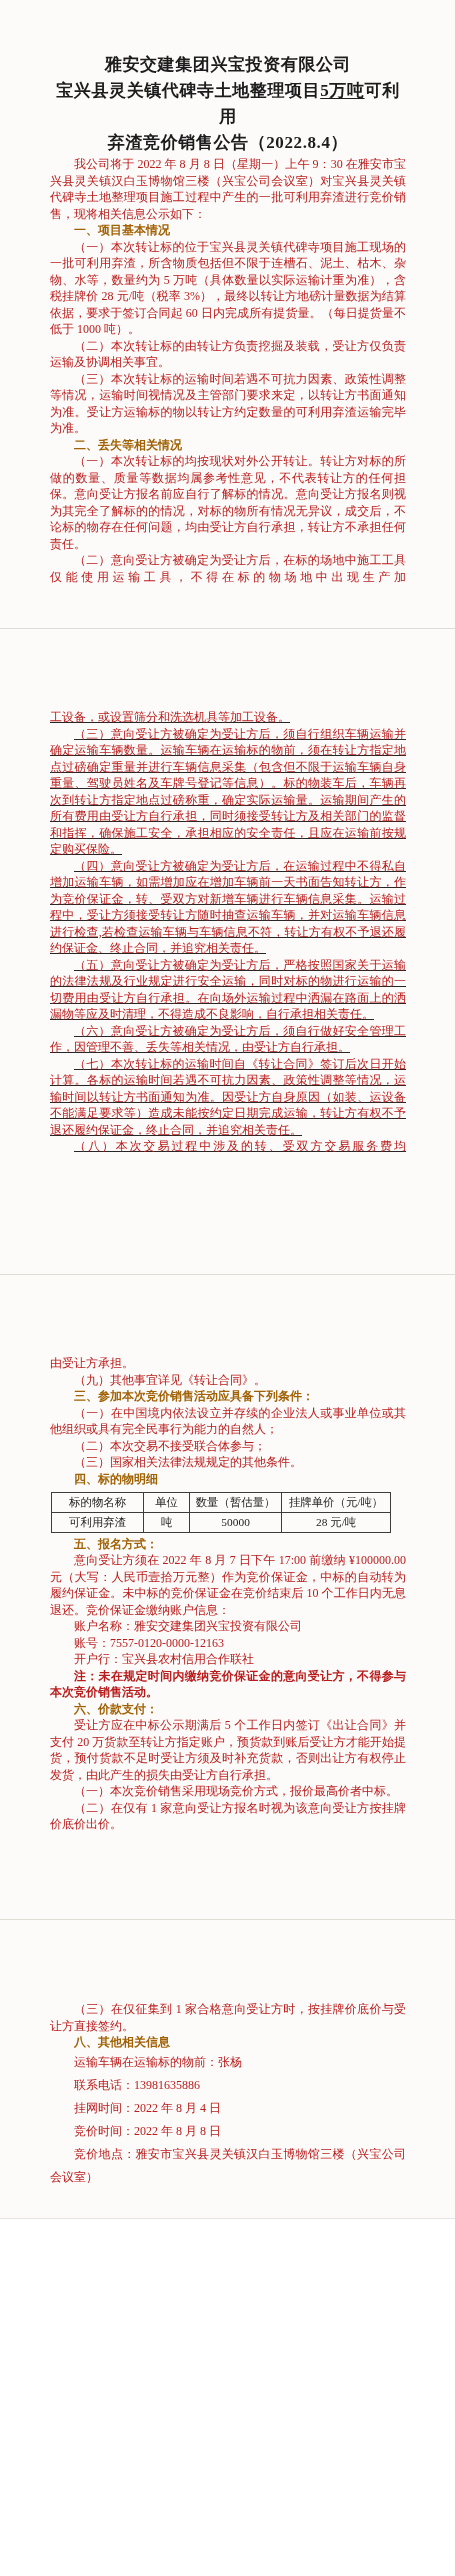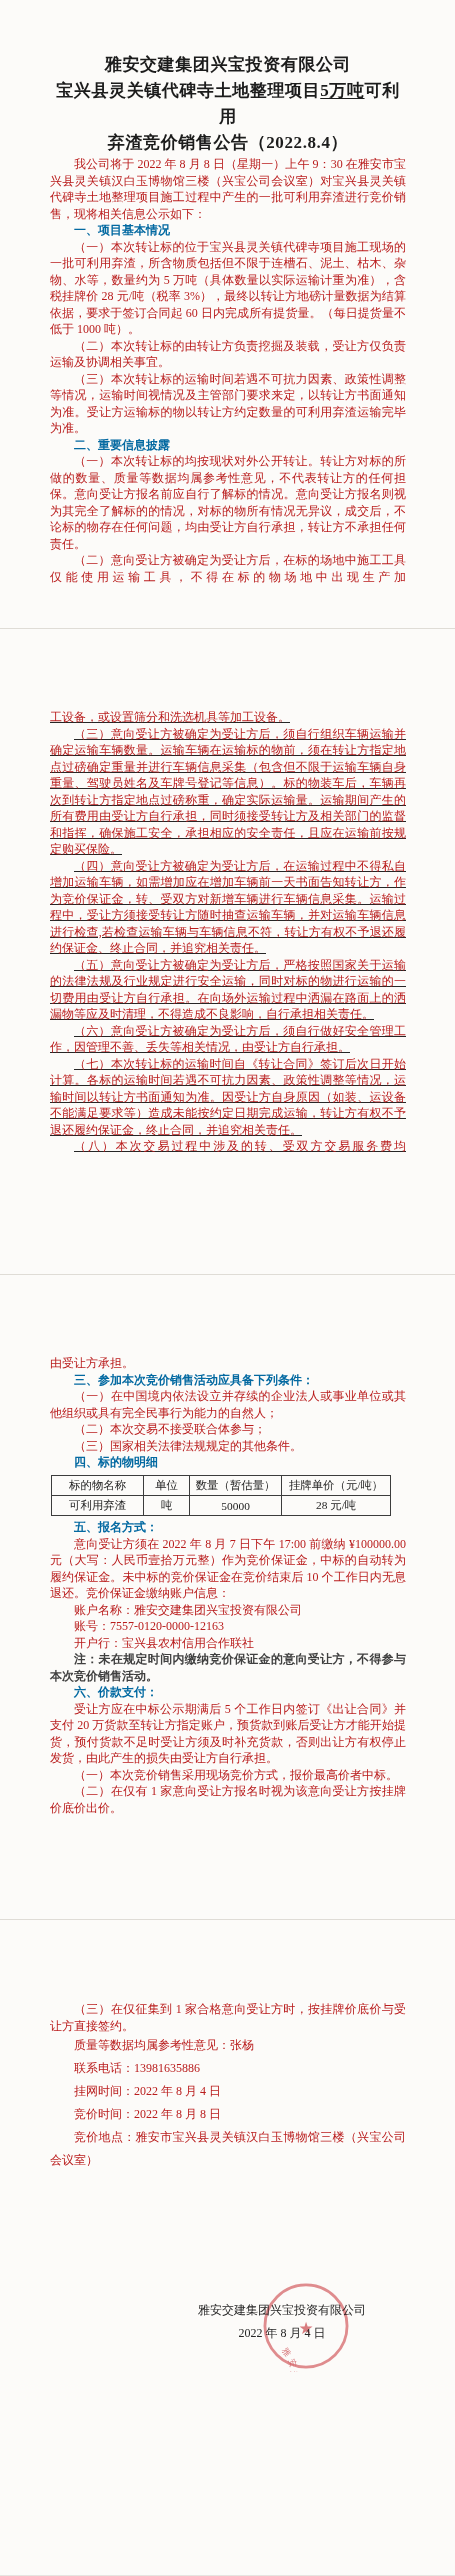--- a/index.html
+++ b/index.html
@@ -1,18 +1,18 @@
 <!DOCTYPE html>
 <html style="font-size:9px"><head>
 <meta charset="utf-8">
 <style>
   html,body{margin:0;padding:0;background:#ffffff;}
   #canvas{
     position:relative;
-    width:456px;height:2576px;
+    width:456px;height:2219px;
     margin:0 auto;
     background:#fcfbf9;
     font-family:"Liberation Serif","DejaVu Serif",serif;
     color:#262626;
     overflow:hidden;
   }
   .scan-top-band{position:absolute;top:0;left:0;width:456px;height:4.6px;background:#e9e8e5;}
   .scan-bottom-band{position:absolute;bottom:0;left:0;width:456px;height:1.1px;background:#e6e4e0;}
   .scan-artifact-v1{position:absolute;left:451px;top:1219px;width:0.6px;height:114px;background:#dcd9d3;}
   .scan-artifact-v2{position:absolute;left:453px;top:1918px;width:0.6px;height:657px;background:#e3e1dc;}
@@ -35,24 +35,24 @@
     color:#1c1c1c;margin:0;
   }
   .title .u{text-decoration:underline;text-underline-offset:2.3px;margin-top:12px;}
 
   p.body{
     font-size:12px;line-height:16.5px;margin:0;
     text-align:justify;text-indent:2em;color:#b91c1c;
   }
   p.cont{text-indent:0;}
   p.cut{text-align-last:justify;}
-  p.note{font-weight:700;color:#404040;}
+  p.note{font-weight:700;color:#b91c1c;}
   .h{
     font-size:12px;line-height:16.5px;margin:0;text-indent:2em;
-    font-weight:700;color:#0369a1;
+    font-weight:700;color:#a16207;
     font-family:"Liberation Sans","DejaVu Sans",sans-serif;
     text-align:left;
   }
   .intro{margin-top:11.4px;}
 
   table.lots{
     border-collapse:collapse;
     margin:4.6px 0 3.4px 1.1px;
     width:339px;
     table-layout:fixed;
@@ -93,41 +93,42 @@
       <h1 class="title">
         <span>雅安交建集团兴宝投资有限公司</span><br>
         <span><span>宝兴县灵关镇代碑寺土地整理项目</span><span class="u">5万吨</span><span>可利用</span></span><br>
         <span>弃渣竞价销售公告（2022.8.4）</span>
       </h1>
       <p class="body intro">我公司将于 2022 年 8 月 8 日（星期一）上午 9：30 在雅安市宝兴县灵关镇汉白玉博物馆三楼（兴宝公司会议室）对宝兴县灵关镇代碑寺土地整理项目施工过程中产生的一批可利用弃渣进行竞价销售，现将相关信息公示如下：</p>
       <p class="h">一、项目基本情况</p>
       <p class="body">（一）本次转让标的位于宝兴县灵关镇代碑寺项目施工现场的一批可利用弃渣，所含物质包括但不限于连槽石、泥土、枯木、杂物、水等，数量约为 5 万吨（具体数量以实际运输计重为准），含税挂牌价 28 元/吨（税率 3%），最终以转让方地磅计量数据为结算依据，要求于签订合同起 60 日内完成所有提货量。（每日提货量不低于 1000 吨）。</p>
       <p class="body">（二）本次转让标的由转让方负责挖掘及装载，受让方仅负责运输及协调相关事宜。</p>
       <p class="body">（三）本次转让标的运输时间若遇不可抗力因素、政策性调整等情况，运输时间视情况及主管部门要求来定，以转让方书面通知为准。受让方运输标的物以转让方约定数量的可利用弃渣运输完毕为准。</p>
-      <p class="h">二、重要信息披露</p>
+      <p class="h">二、丢失等相关情况</p>
       <p class="body">（一）本次转让标的均按现状对外公开转让。转让方对标的所做的数量、质量等数据均属参考性意见，不代表转让方的任何担保。意向受让方报名前应自行了解标的情况。意向受让方报名则视为其完全了解标的的情况，对标的物所有情况无异议，成交后，不论标的物存在任何问题，均由受让方自行承担，转让方不承担任何责任。</p>
       <p class="body cut">（二）意向受让方被确定为受让方后，在标的场地中施工工具仅能使用运输工具，不得在标的物场地中出现生产加</p>
     </div>
   </div>
 
   <div class="page" id="page-2">
     <div class="inner">
       <p class="body cont">工设备，或设置筛分和洗选机具等加工设备。</p>
       <p class="body">（三）意向受让方被确定为受让方后，须自行组织车辆运输并确定运输车辆数量。运输车辆在运输标的物前，须在转让方指定地点过磅确定重量并进行车辆信息采集（包含但不限于运输车辆自身重量、驾驶员姓名及车牌号登记等信息）。标的物装车后，车辆再次到转让方指定地点过磅称重，确定实际运输量。运输期间产生的所有费用由受让方自行承担，同时须接受转让方及相关部门的监督和指挥，确保施工安全，承担相应的安全责任，且应在运输前按规定购买保险。</p>
       <p class="body">（四）意向受让方被确定为受让方后，在运输过程中不得私自增加运输车辆，如需增加应在增加车辆前一天书面告知转让方，作为竞价保证金，转、受双方对新增车辆进行车辆信息采集。运输过程中，受让方须接受转让方随时抽查运输车辆，并对运输车辆信息进行检查,若检查运输车辆与车辆信息不符，转让方有权不予退还履约保证金、终止合同，并追究相关责任。</p>
       <p class="body">（五）意向受让方被确定为受让方后，严格按照国家关于运输的法律法规及行业规定进行安全运输，同时对标的物进行运输的一切费用由受让方自行承担。在向场外运输过程中洒漏在路面上的洒漏物等应及时清理，不得造成不良影响，自行承担相关责任。</p>
       <p class="body">（六）意向受让方被确定为受让方后，须自行做好安全管理工作，因管理不善、丢失等相关情况，由受让方自行承担。</p>
       <p class="body">（七）本次转让标的运输时间自《转让合同》签订后次日开始计算。各标的运输时间若遇不可抗力因素、政策性调整等情况，运输时间以转让方书面通知为准。因受让方自身原因（如装、运设备不能满足要求等）造成未能按约定日期完成运输，转让方有权不予退还履约保证金，终止合同，并追究相关责任。</p>
       <p class="body cut">（八）本次交易过程中涉及的转、受双方交易服务费均</p>
     </div>
   </div>
 
   <div class="page" id="page-3">
     <div class="inner">
       <p class="body cont">由受让方承担。</p>
+      <p class="body">（九）其他事宜详见《转让合同》。</p>
       <p class="h">三、参加本次竞价销售活动应具备下列条件：</p>
       <p class="body">（一）在中国境内依法设立并存续的企业法人或事业单位或其他组织或具有完全民事行为能力的自然人；</p>
       <p class="body">（二）本次交易不接受联合体参与；</p>
       <p class="body">（三）国家相关法律法规规定的其他条件。</p>
       <p class="h">四、标的物明细</p>
 
       <table class="lots">
         <colgroup>
           <col class="col-name">
             <col class="col-unit">
@@ -159,22 +160,23 @@
       <p class="h">六、价款支付：</p>
       <p class="body">受让方应在中标公示期满后 5 个工作日内签订《出让合同》并支付 20 万货款至转让方指定账户，预货款到账后受让方才能开始提货，预付货款不足时受让方须及时补充货款，否则出让方有权停止发货，由此产生的损失由受让方自行承担。</p>
       <p class="body">（一）本次竞价销售采用现场竞价方式，报价最高价者中标。</p>
       <p class="body">（二）在仅有 1 家意向受让方报名时视为该意向受让方按挂牌价底价出价。</p>
     </div>
   </div>
 
   <div class="page last" id="page-4">
     <div class="inner">
       <p class="body">（三）在仅征集到 1 家合格意向受让方时，按挂牌价底价与受让方直接签约。</p>
+      <p class="h">八、其他相关信息</p>
       <div class="contact">
-        <p class="body">质量等数据均属参考性意见：张杨</p>
+        <p class="body">运输车辆在运输标的物前：张杨</p>
         <p class="body">联系电话：13981635886</p>
         <p class="body">挂网时间：2022 年 8 月 4 日</p>
         <p class="body">竞价时间：2022 年 8 月 8 日</p>
         <p class="body">竞价地点：雅安市宝兴县灵关镇汉白玉博物馆三楼（兴宝公司会议室）</p>
       </div>
     </div>
 
     <div class="sig-block">
       <span>雅安交建集团兴宝投资有限公司</span><br>
       <span>2022 年 8 月 4 日</span>

